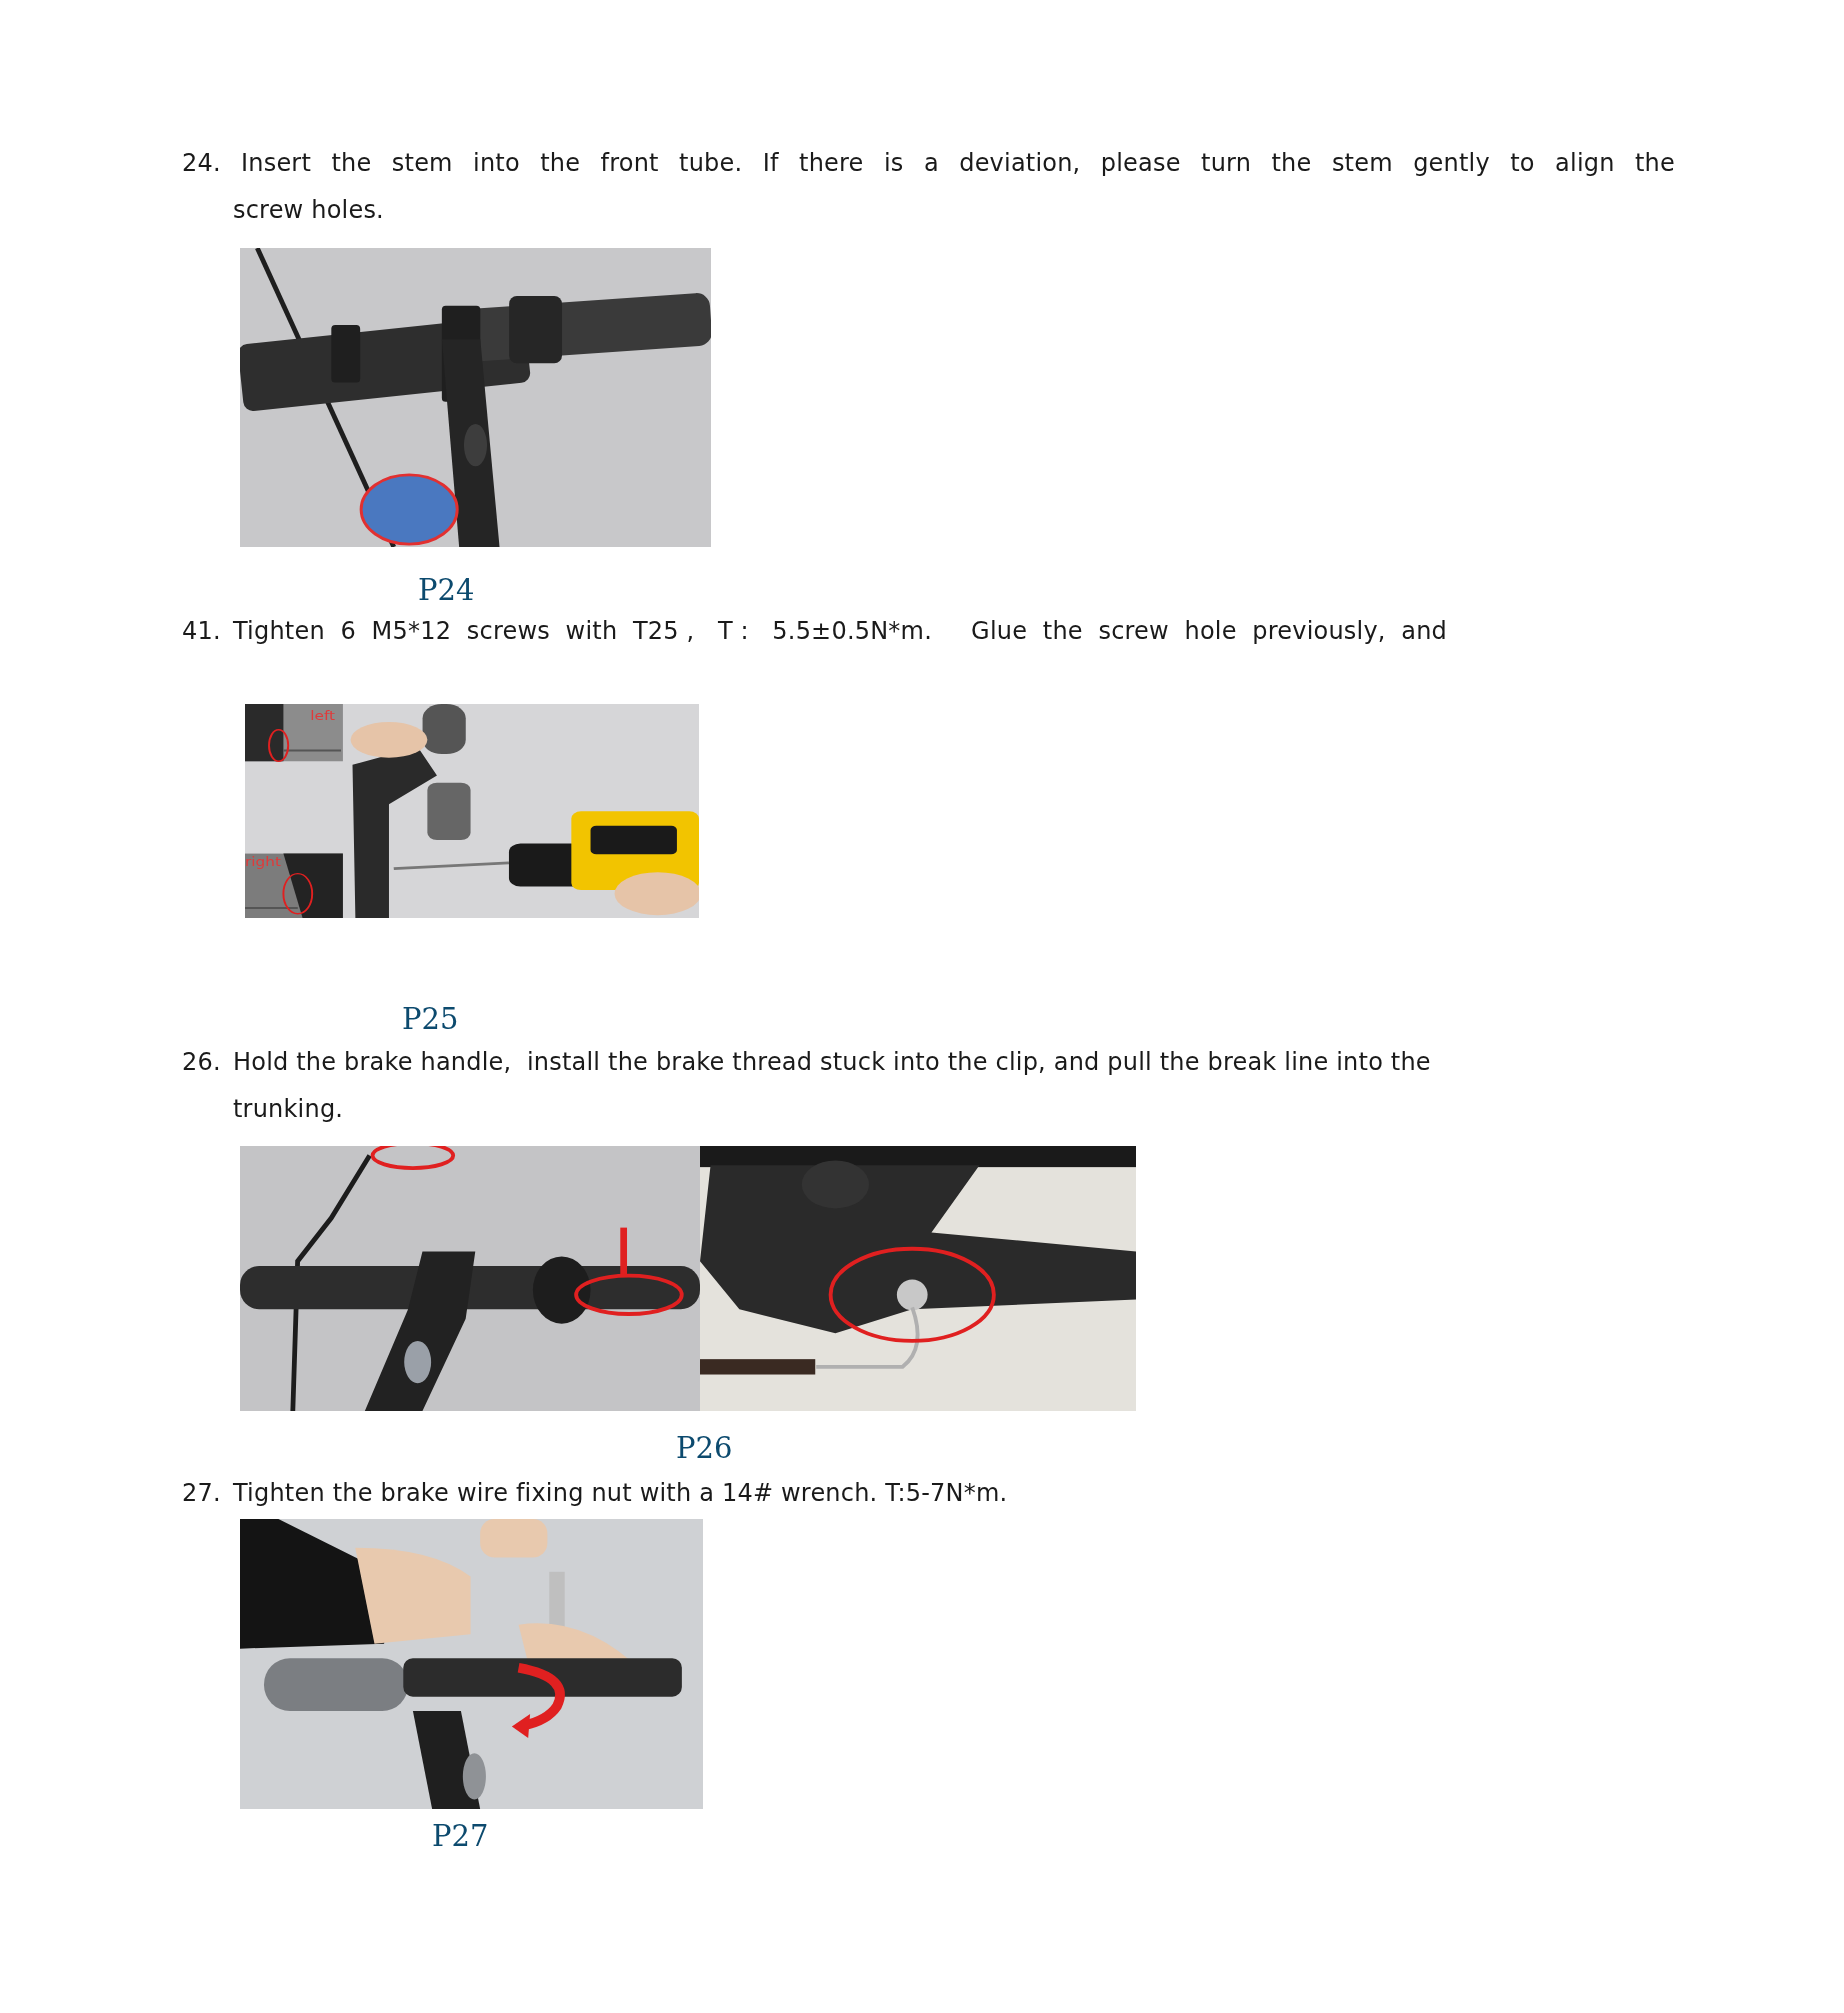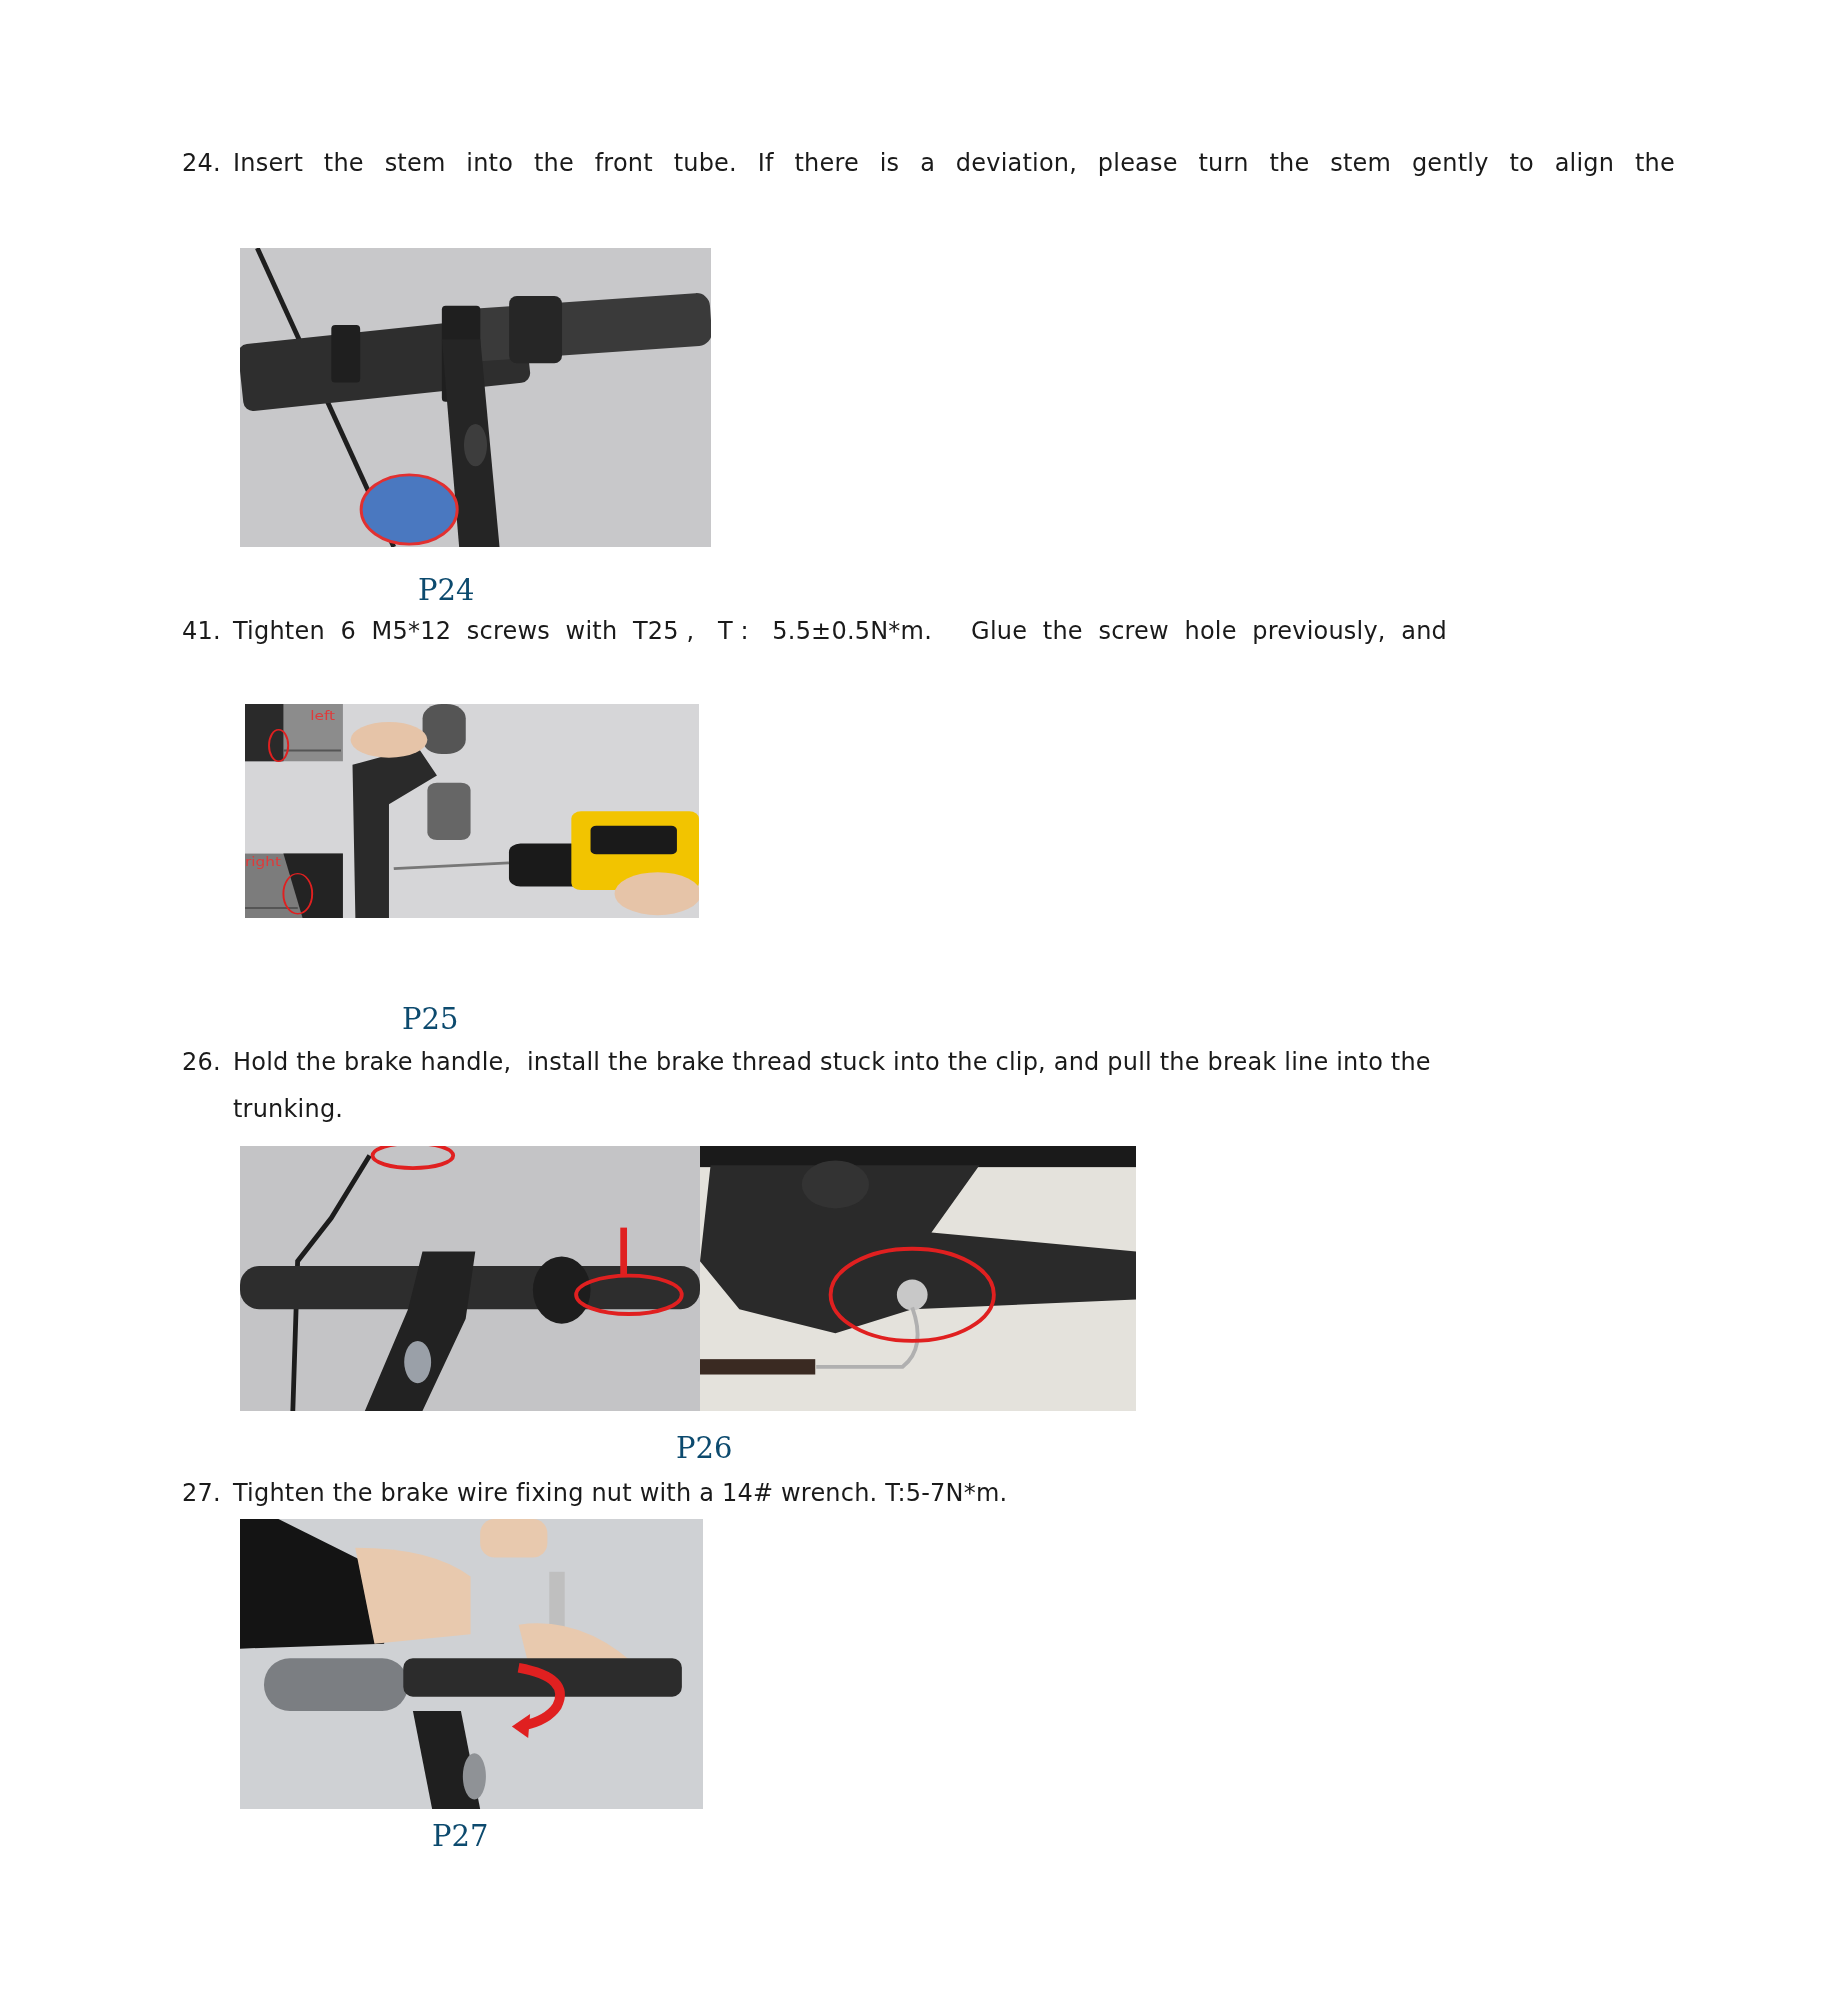--- a/index.html
+++ b/index.html
@@ -13,21 +13,22 @@
   .fig { position: absolute; overflow: hidden; }
   .fig svg { display: block; width: 100%; height: 100%; }
   .inset-label { font-family: "DejaVu Sans", sans-serif; }
 </style>
 </head>
 <body>
 
 <div class="step" style="top:140px;">
   <span class="num">24.</span>
   <div class="txt">
-    <span class="line" style="text-align-last:justify;text-align:justify;">Insert the stem into the front tube. If there is a deviation, please turn the stem gently to align the</span>
+    <span class="line" style="text-align-last:justify;text-align:justify;margin-left:8px;">Insert the stem into the front tube. If there is a deviation, please turn the stem gently to align the</span>
+    <span class="line">screw holes.</span>
   </div>
 </div>
 
 <div class="fig" style="left:240px; top:248px; width:471px; height:299px;">
   <svg viewBox="0 0 490 311" preserveAspectRatio="none">
     <rect width="490" height="311" fill="#c8c8ca"></rect>
     <line x1="18" y1="0" x2="160" y2="311" stroke="#1e1e1e" stroke-width="5"></line>
     <rect x="0" y="85" width="300" height="70" rx="10" fill="#2e2e2e" transform="rotate(-6 150 120)"></rect>
     <rect x="230" y="55" width="260" height="55" rx="14" fill="#3a3a3a" transform="rotate(-4 360 80)"></rect>
     <rect x="280" y="50" width="55" height="70" rx="8" fill="#262626"></rect>

